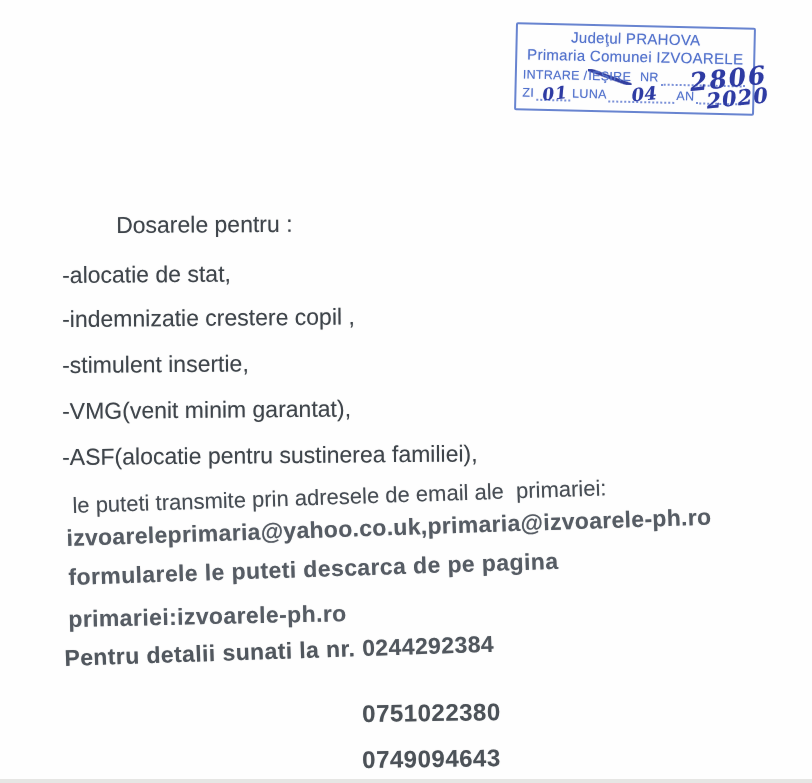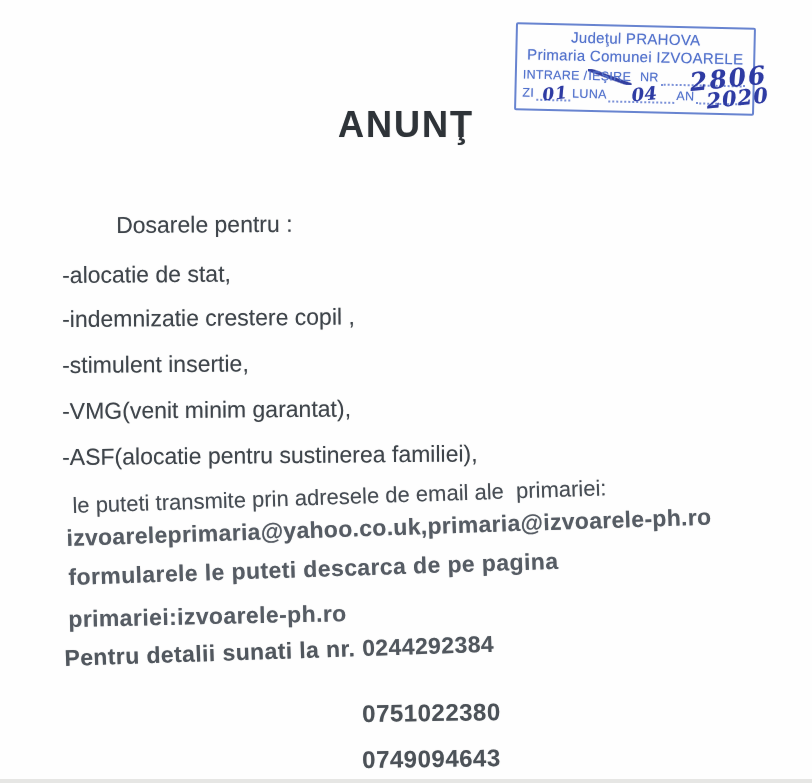--- a/index.html
+++ b/index.html
@@ -123,21 +123,20 @@
       <span class="dotline dot-month">
         <span class="hw hw-month">04</span>
       </span>
       <span class="sp">AN</span>
       <span class="dotline dot-year">
         <span class="hw hw-year">2020</span>
       </span>
     </div>
   </div>
 
-  <div class="line title">ANUNŢ</div>
 
   <div class="line intro">Dosarele pentru :</div>
 
   <div class="line li li1">-alocatie de stat,</div>
   <div class="line li li2">-indemnizatie crestere copil ,</div>
   <div class="line li li3">-stimulent insertie,</div>
   <div class="line li li4">-VMG(venit minim garantat),</div>
   <div class="line li li5">-ASF(alocatie pentru sustinerea familiei),</div>
 
   <div class="line email-info">le puteti transmite prin adresele de email ale  primariei:</div>

